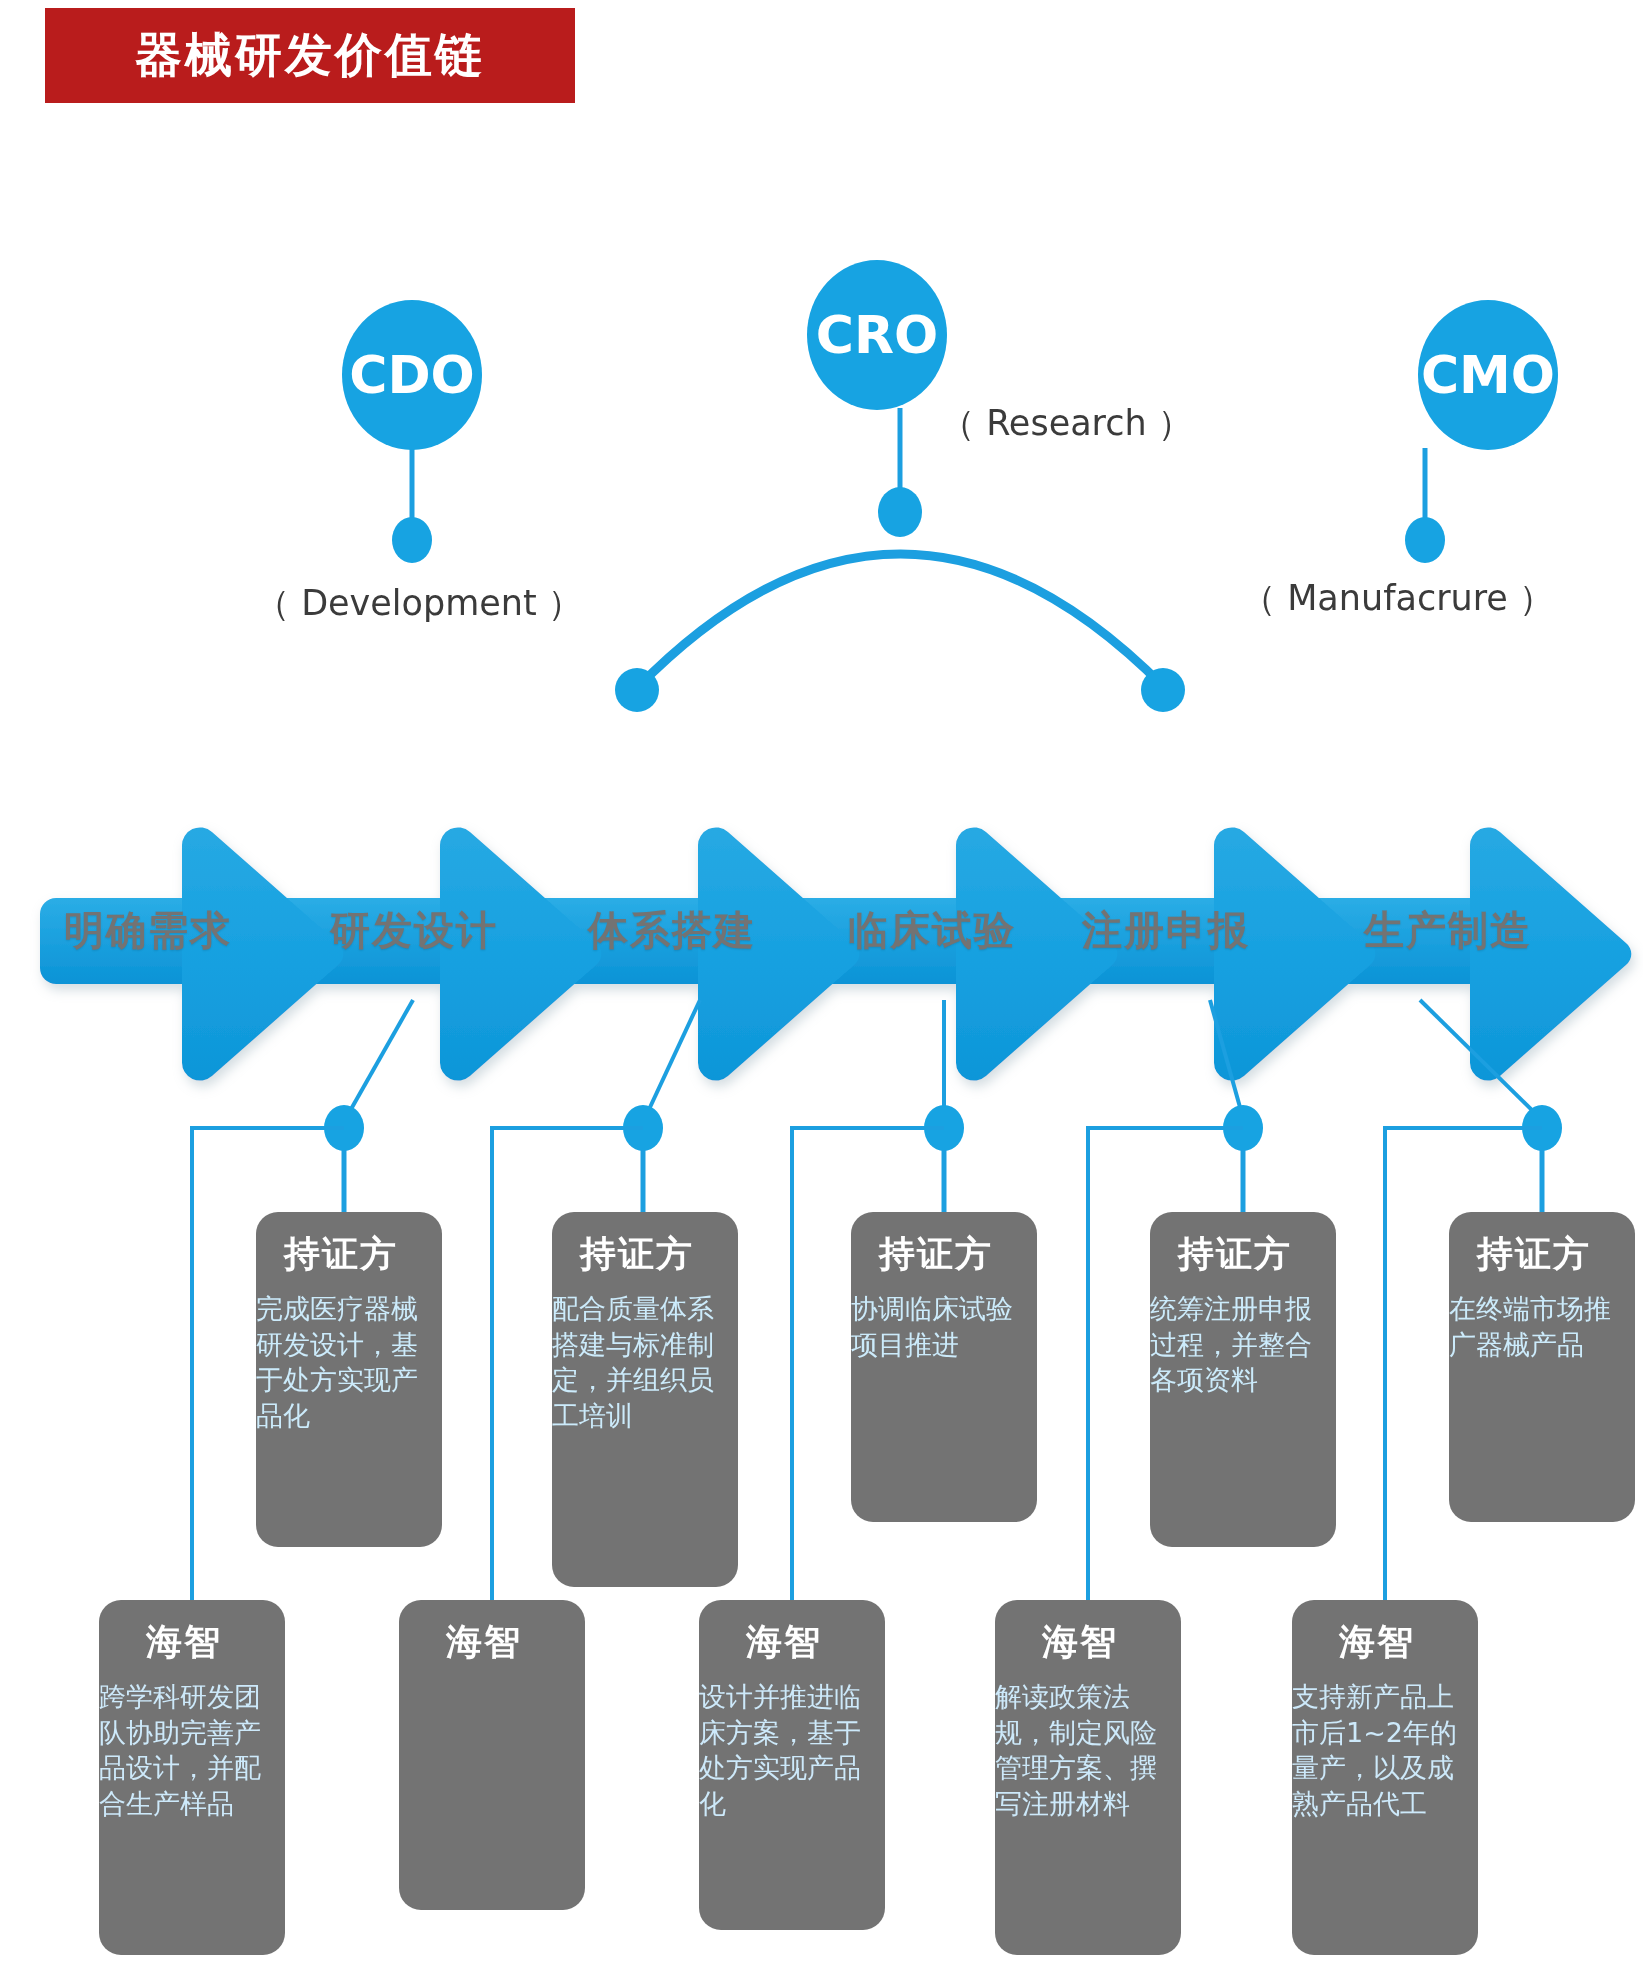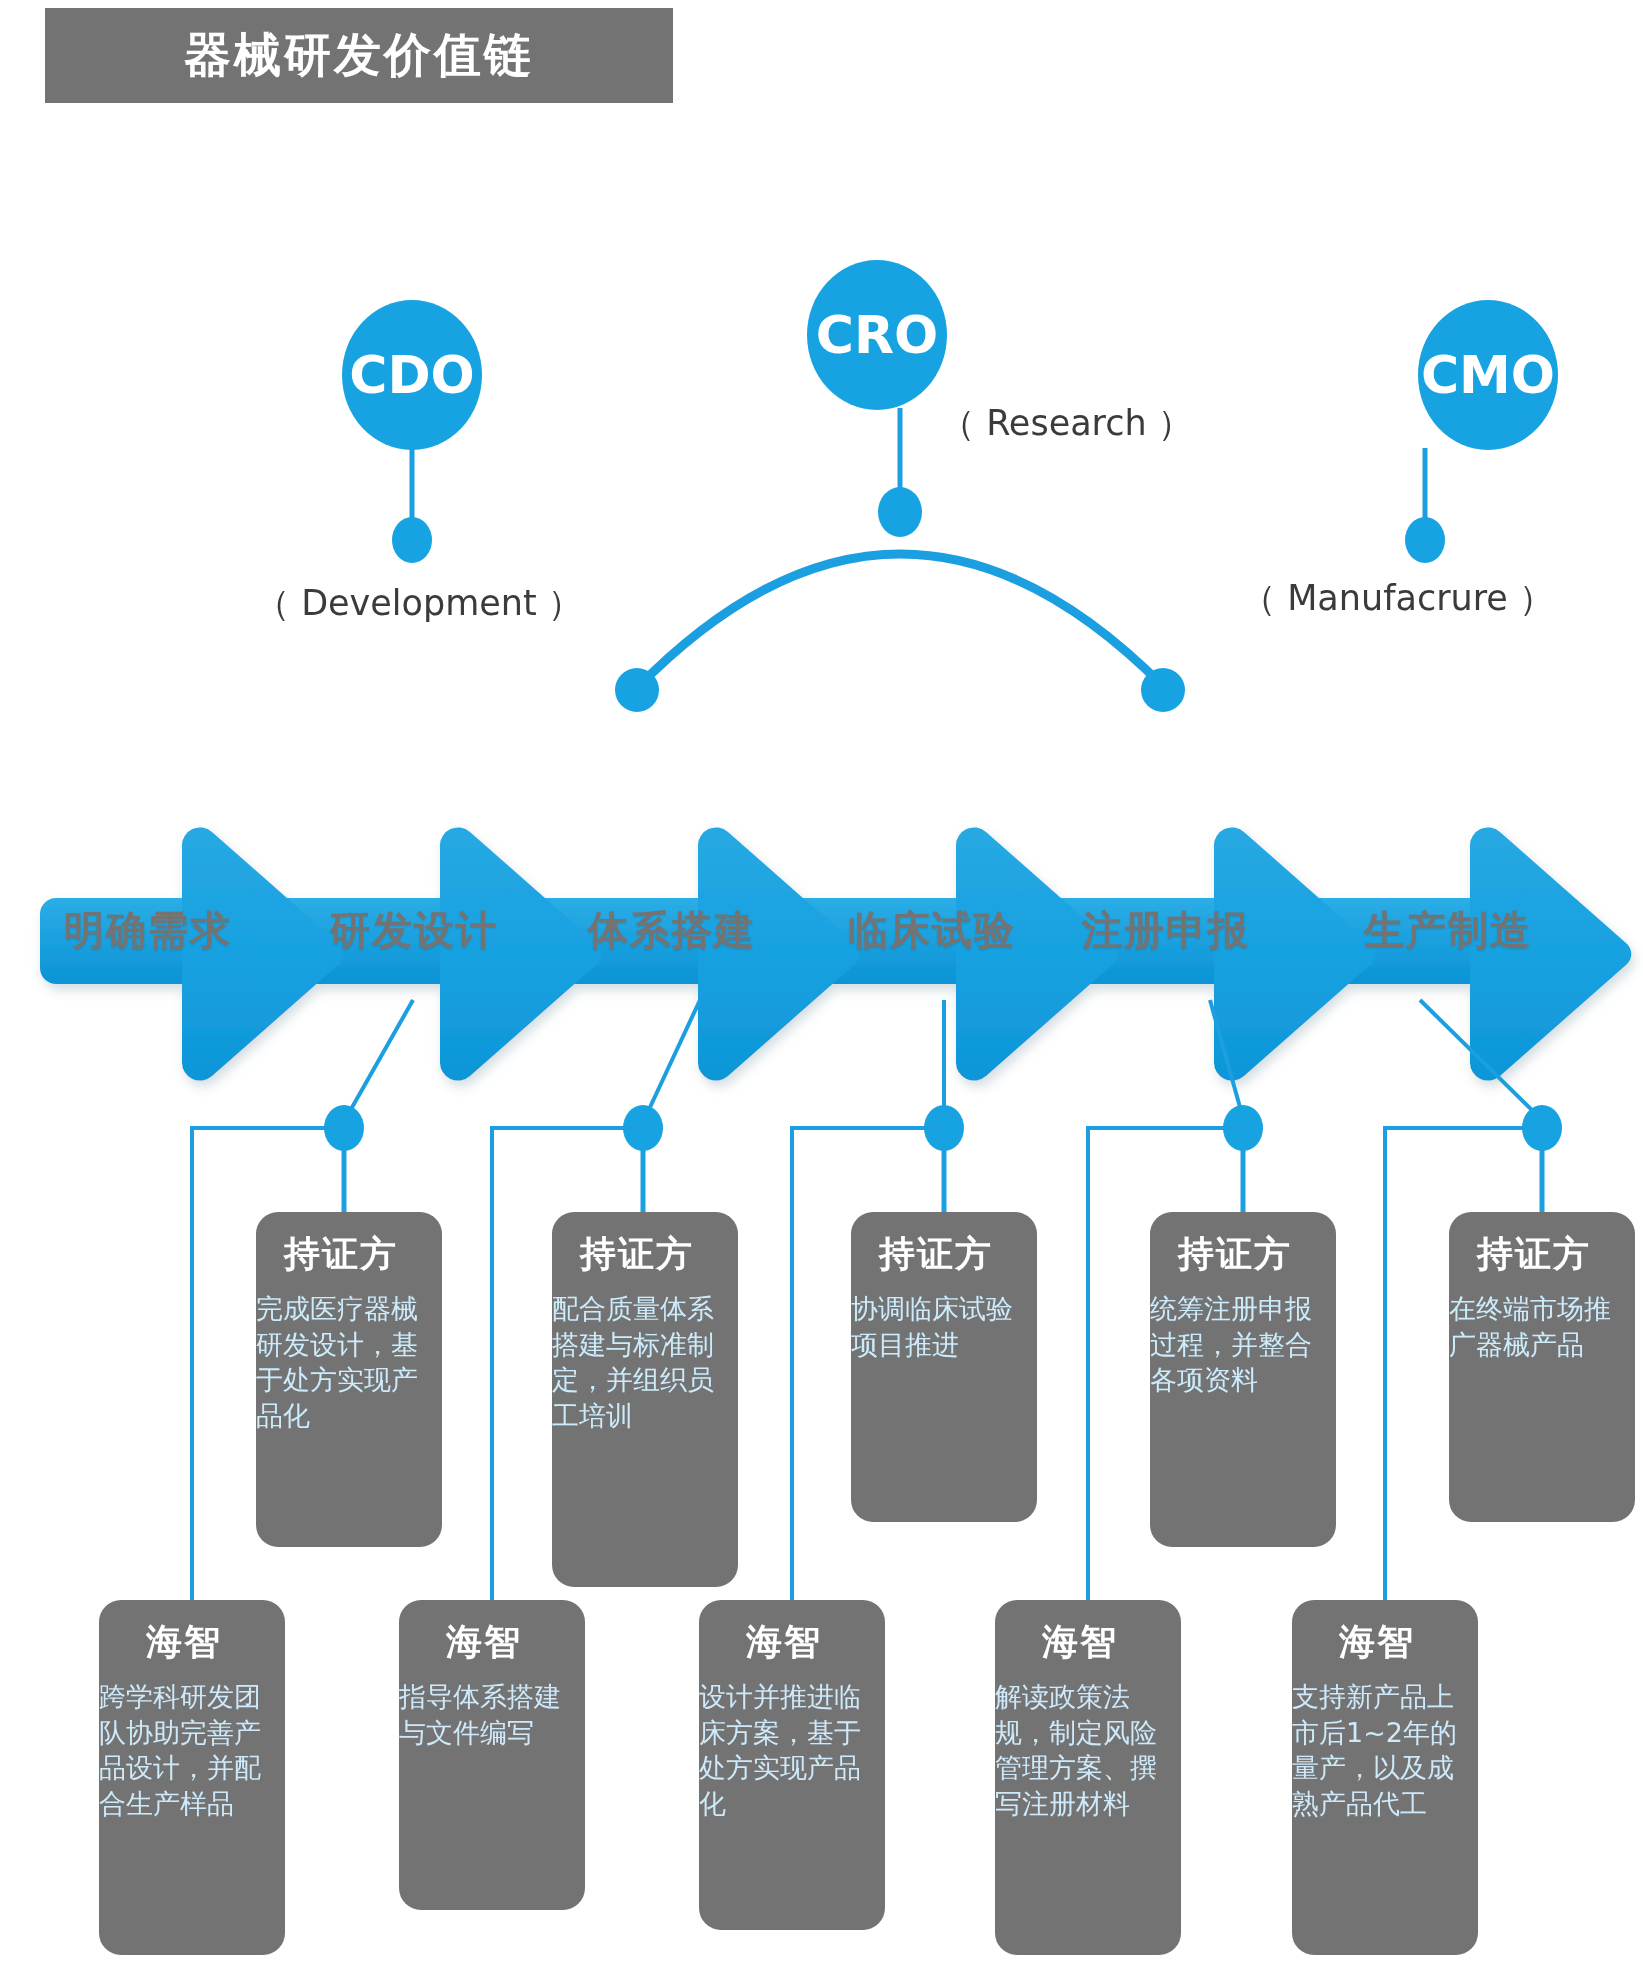--- a/index.html
+++ b/index.html
@@ -6,22 +6,22 @@
   body{
     width:1643px;height:1963px;
     background:#ffffff;
     font-family:"Liberation Sans","DejaVu Sans",sans-serif;
     position:relative;overflow:hidden;
   }
   #stage{position:absolute;inset:0;}
 
   
   .title-banner{
-    position:absolute;left:45px;top:8px;width:628px;height:95px;
-    background:#737373;
+    position:absolute;left:45px;top:8px;width:530px;height:95px;
+    background:#b91c1c;
     display:flex;align-items:center;justify-content:center;
   }
   .title-banner span{
     color:#ffffff;font-size:47px;font-weight:700;letter-spacing:3px;
     font-family:"DejaVu Sans","Liberation Sans",sans-serif;
   }
 
   
   svg.lines{position:absolute;left:0;top:0;width:1643px;height:1963px;pointer-events:none;}
 
@@ -208,21 +208,20 @@
     <div class="card-desc">在终端市场推广器械产品</div>
   </div>
 
   <div class="card haizhi" style="left:99px;top:1600px;width:186px;height:355px;">
     <div class="card-title">海智</div>
     <div class="card-desc">跨学科研发团队协助完善产品设计，并配合生产样品</div>
   </div>
 
   <div class="card haizhi" style="left:399px;top:1600px;width:186px;height:310px;">
     <div class="card-title">海智</div>
-    <div class="card-desc">指导体系搭建与文件编写</div>
   </div>
 
   <div class="card haizhi" style="left:699px;top:1600px;width:186px;height:330px;">
     <div class="card-title">海智</div>
     <div class="card-desc">设计并推进临床方案，基于处方实现产品化</div>
   </div>
 
   <div class="card haizhi" style="left:995px;top:1600px;width:186px;height:355px;">
     <div class="card-title">海智</div>
     <div class="card-desc">解读政策法规，制定风险管理方案、撰写注册材料</div>

